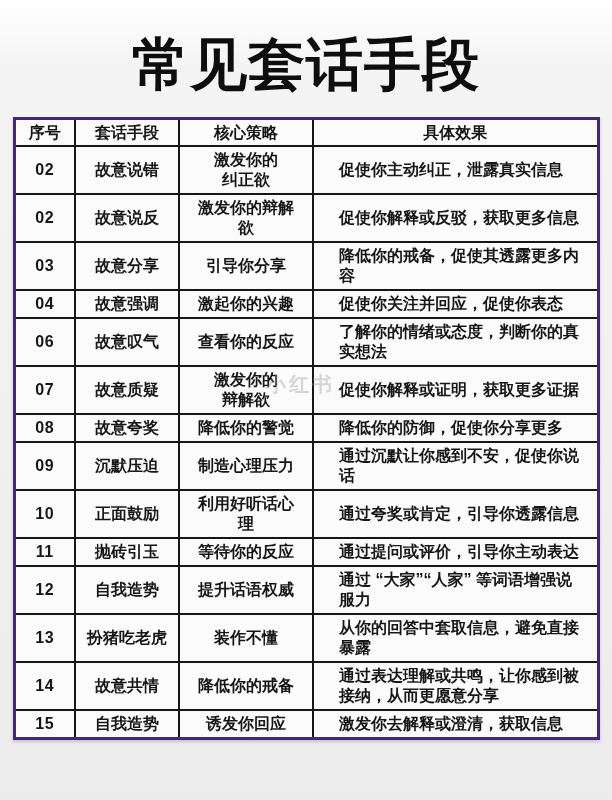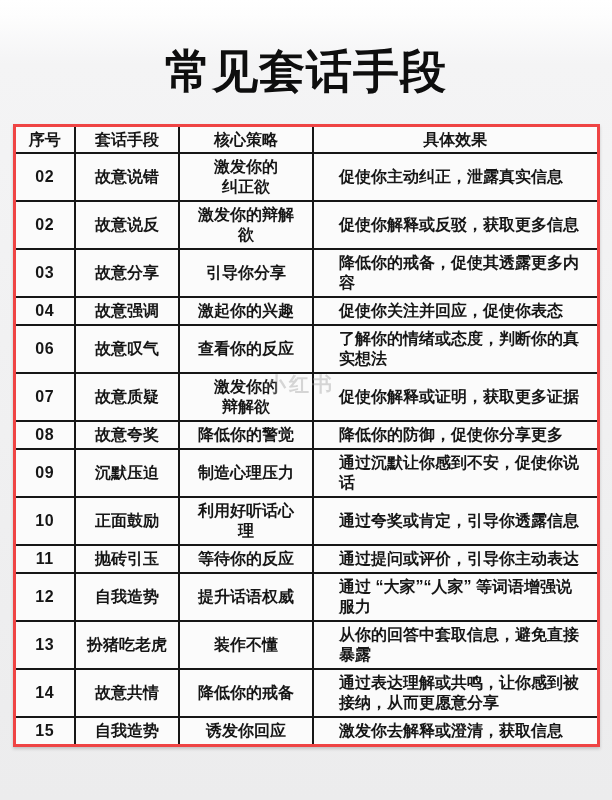--- a/index.html
+++ b/index.html
@@ -8,35 +8,35 @@
   }
   body {
     width: 612px;
     height: 800px;
     font-family: "Liberation Sans", "DejaVu Sans", sans-serif;
     background: linear-gradient(180deg, #ffffff 0%, #fdfdfd 2%, #f4f4f5 8%, #ececed 100%);
     overflow: hidden;
     position: relative;
   }
   .page-title {
-    margin: 12px;
+    margin: 5px;
     padding-top: 24px;
     height: 72px;
     text-align: center;
-    font-size: 46px;
+    font-size: 57px;
     line-height: 70px;
     font-weight: 900;
     color: #0e0e0e;
     letter-spacing: 1px;
   }
   table.tactics {
     width: 584px;
     margin: 16px auto 0 auto;
     border-collapse: collapse;
-    border: 3px solid #ef4444;
+    border: 3px solid #4c1d95;
     background: #fbfbfb;
     table-layout: fixed;
     box-shadow: 0 2px 3px rgba(0,0,0,0.18);
   }
   col.c-no       { width: 61px;  }
   col.c-tactic   { width: 104px; }
   col.c-strategy { width: 134px; }
   col.c-effect   { width: 285px; }
   th, td {
     border: 2.5px solid #161616;

